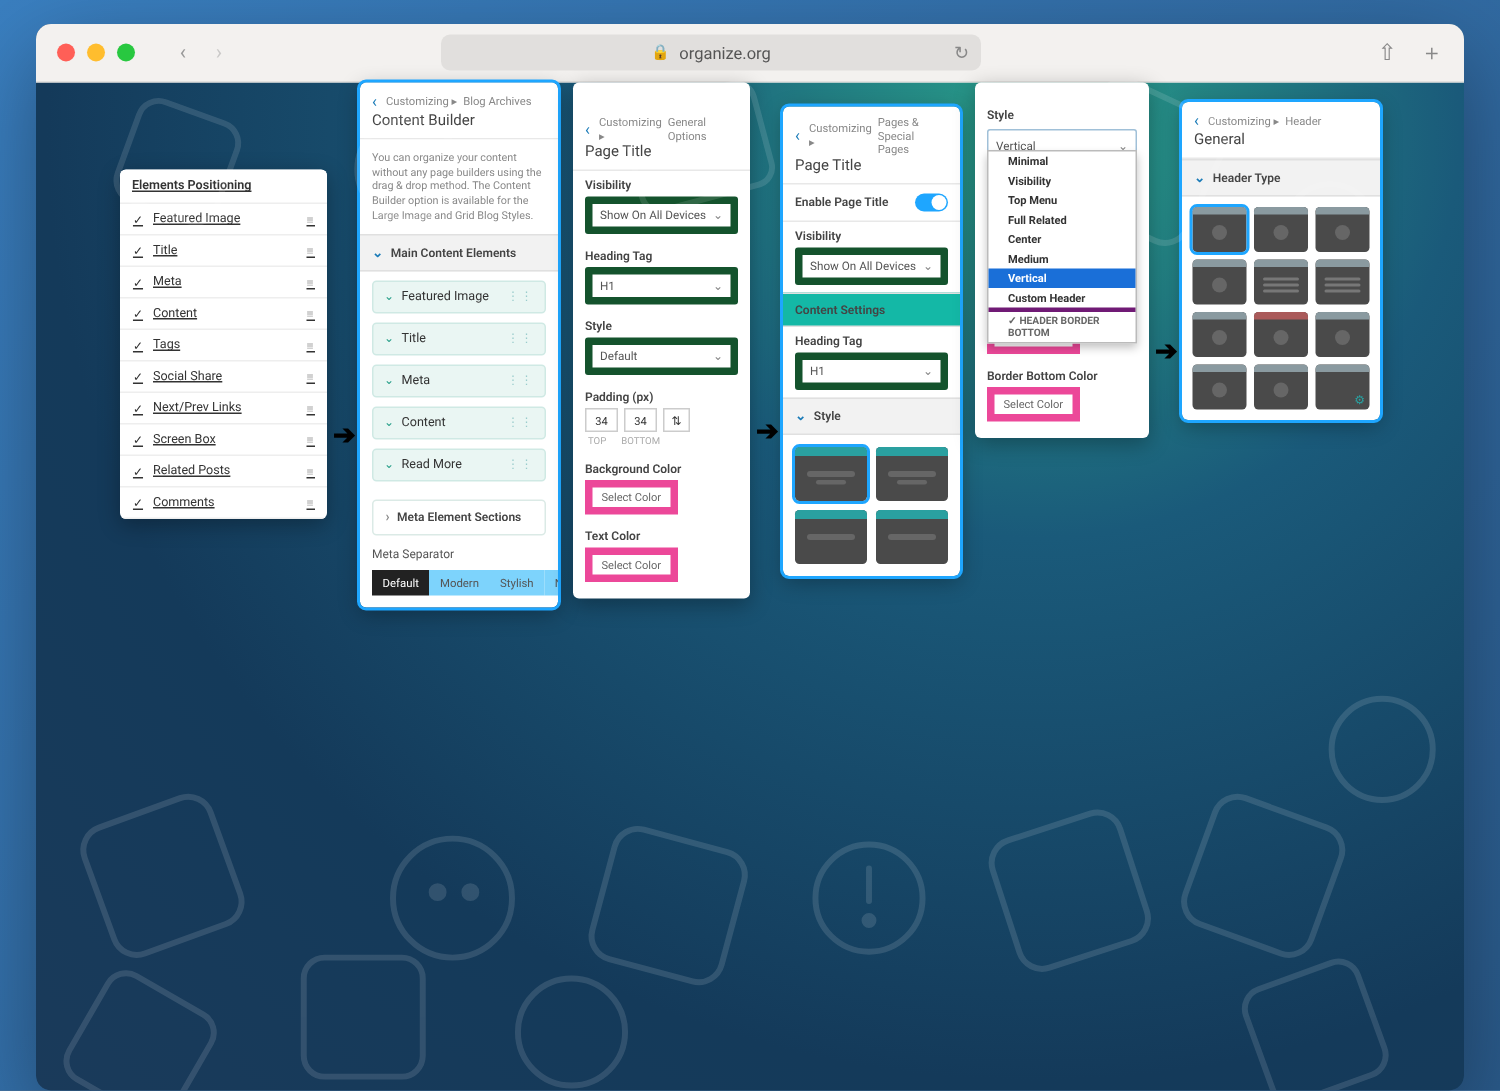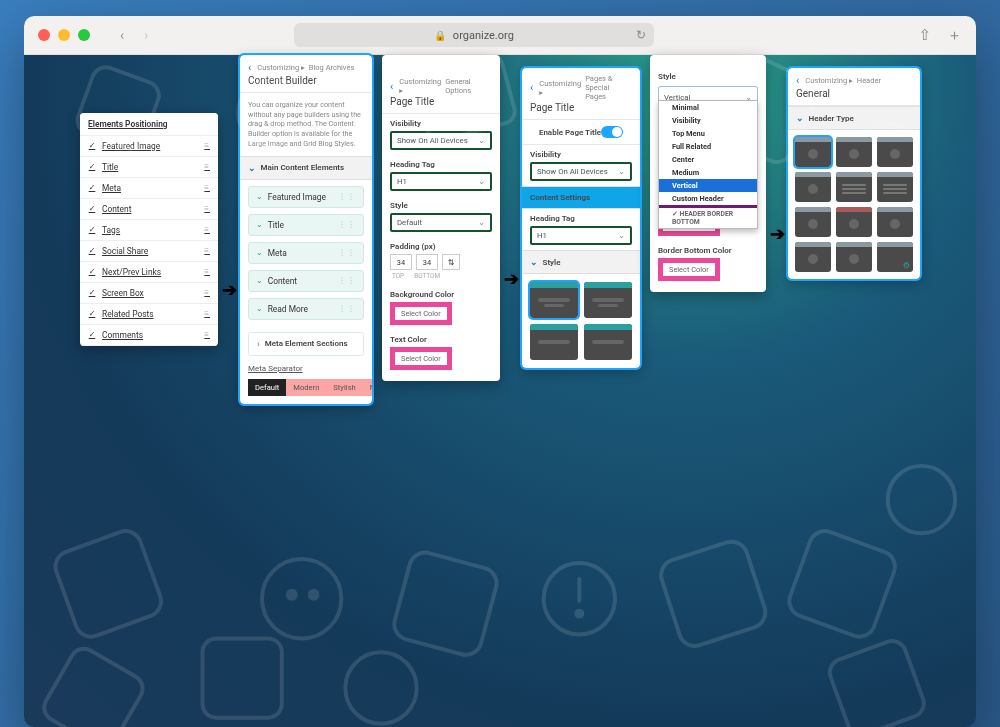--- a/index.html
+++ b/index.html
@@ -47,39 +47,39 @@
   .row{display:flex;align-items:center;padding:5px 8px;border-bottom:1px solid #eee;gap:6px;}
   .row .chk{width:8px;height:8px;display:inline-flex;align-items:center;justify-content:center;}
   .row .chk::before{content:"✓";font-size:8px;color:#333;}
   .row .drag{margin-left:auto;color:#aaa;letter-spacing:1px;font-size:8px;}
 
   .drag-row{margin:6px 8px;border:1px solid #cfe9e4;background:#eaf6f3;border-radius:3px;display:flex;align-items:center;padding:5px 7px;gap:5px;}
   .drag-row .dots{margin-left:auto;color:#9cc;font-size:8px;letter-spacing:1px;}
   .drag-row .chev2{color:#2aa08a;font-size:8px;}
 
   .meta-sep{padding:8px;}
-  .meta-sep .label{font-size:8px;margin-bottom:6px;color:#555;text-decoration:underline;}
+  .meta-sep .label{font-size:8px;margin-bottom:6px;color:#555;}
   .tabs{display:flex;gap:0;}
-  .tabs .tab{padding:4px 7px;font-size:7.6px;color:#555;background:#fca5a5;}
+  .tabs .tab{padding:4px 7px;font-size:7.6px;color:#555;background:#7dd3fc;}
   .tabs .tab.active{background:#222;color:#fff;}
 
   
   .field{padding:5px 8px;}
   .flabel{font-size:8px;font-weight:600;color:#444;margin-bottom:3px;}
-  .select,.input{border:2px solid #14532d;background:#fff;border-radius:2px;padding:3px 5px;font-size:7.8px;color:#555;display:flex;align-items:center;justify-content:space-between;}
+  .select,.input{border:5px solid #14532d;background:#fff;border-radius:2px;padding:3px 5px;font-size:7.8px;color:#555;display:flex;align-items:center;justify-content:space-between;}
   .select .caret{color:#888;font-size:8px;}
   .pad-inputs{display:flex;gap:4px;align-items:center;}
   .pad-inputs .numbox{width:20px;height:14px;border:1px solid #ccc;font-size:7.4px;display:flex;align-items:center;justify-content:center;}
   .pad-inputs .linkbox{width:16px;height:14px;border:1px solid #ccc;display:flex;align-items:center;justify-content:center;font-size:8px;}
   .pad-sub{display:flex;gap:10px;font-size:6.4px;color:#aaa;margin-top:2px;padding-left:2px;}
   .colorbtn{display:inline-block;border:5px solid #ec4899;padding:2px 6px;font-size:7.4px;color:#666;}
 
   .toggle{width:22px;height:12px;background:#1ea6ff;border-radius:10px;position:relative;}
   .toggle::after{content:"";position:absolute;right:1px;top:1px;width:10px;height:10px;background:#fff;border-radius:50%;}
-  .row-between{display:flex;align-items:center;justify-content:center;padding:6px 8px;}
+  .row-between{display:flex;align-items:center;justify-content:space-between;padding:6px 8px;}
 
   .thumb-grid{display:grid;grid-template-columns:1fr 1fr;gap:6px;padding:8px;}
   .thumb{background:#4a4a4a;border-radius:3px;height:36px;position:relative;overflow:hidden;}
   .thumb.sel{outline:2px solid #1ea6ff;}
   .thumb .bar{position:absolute;top:0;left:0;right:0;height:6px;background:#2aa0a0;}
   .thumb .mid{position:absolute;top:16px;left:8px;right:8px;height:4px;background:#666;border-radius:2px;}
   .thumb .mid2{position:absolute;top:22px;left:14px;right:14px;height:3px;background:#666;border-radius:2px;}
 
   .thumb3-grid{display:grid;grid-template-columns:repeat(3,1fr);gap:5px;padding:7px;}
   .thumb3{background:#4a4a4a;border-radius:3px;height:30px;position:relative;overflow:hidden;}
@@ -342,21 +342,21 @@
             <span class="toggle"></span>
           </div>
           <div class="divider"></div>
           <div class="field">
             <div class="flabel">Visibility</div>
             <div class="select">
                 <span>Show On All Devices</span>
                 <span class="caret">⌄</span>
               </div>
           </div>
-          <div class="acc-head" style="background:#0ea5e9">
+          <div class="acc-head" style="background:#14b8a6">
               <span>Content Settings</span>
             </div>
           <div class="field">
             <div class="flabel">Heading Tag</div>
             <div class="select">
                 <span>H1</span>
                 <span class="caret">⌄</span>
               </div>
           </div>
           <div class="acc-head">

